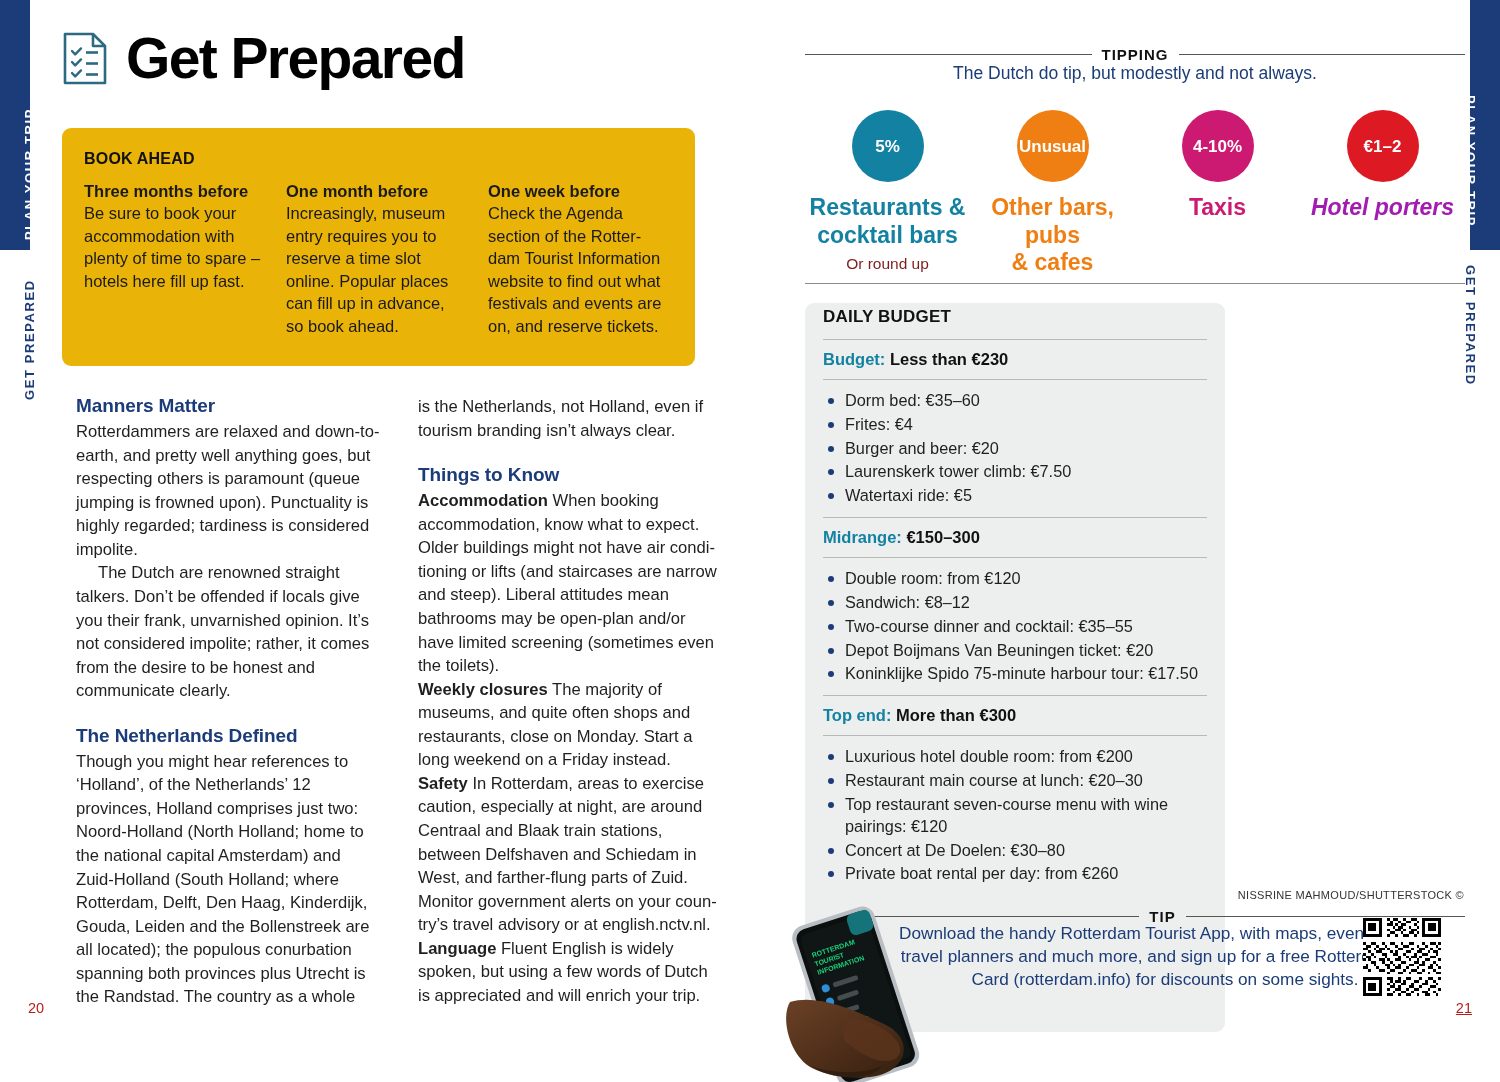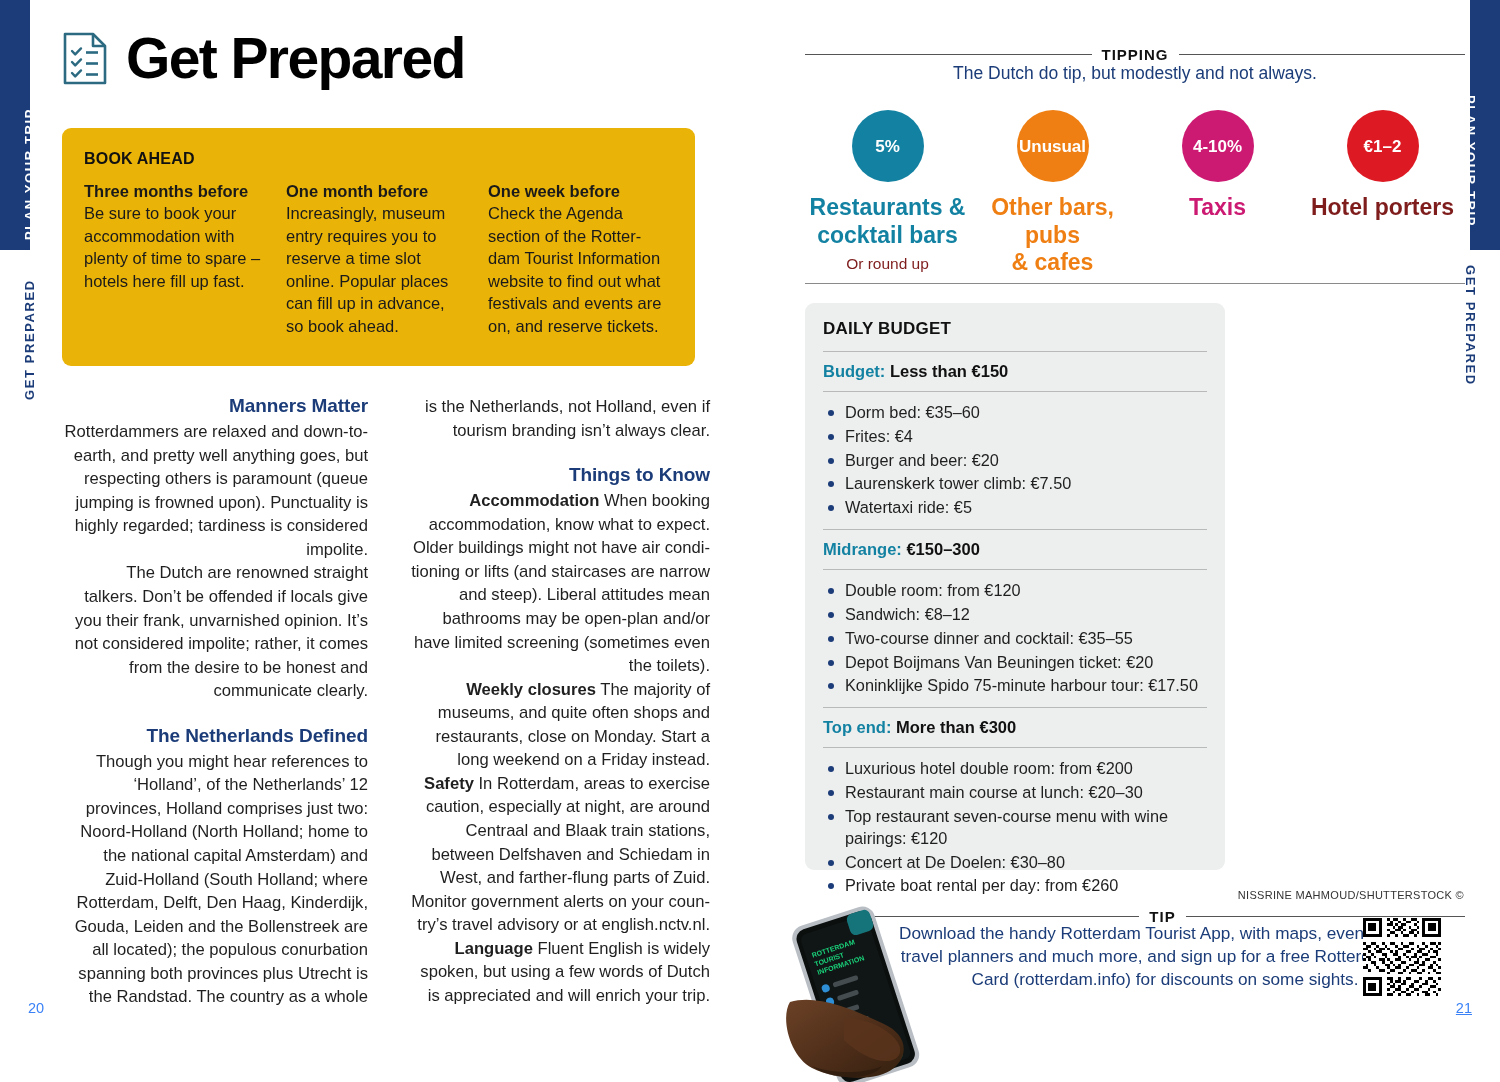--- a/index.html
+++ b/index.html
@@ -83,39 +83,39 @@
   .ba-col { width: 178px; }
   .ba-col h4 {
     font-size: 16.5px; font-weight: bold; color: #1a1a1a;
     line-height: 1.18; margin-bottom: 1px;
   }
   .ba-col p {
     font-size: 16.5px; color: #1a1a1a; line-height: 1.36;
   }
 
   .body-cols {
-    position: absolute; left: 62px; top: 395px;
+    position: absolute; left: 76px; top: 395px;
     width: 648px;
-    display: flex; gap: 36px; text-align: right;
+    display: flex; gap: 36px;
   }
   .body-col { width: 310px; }
   .sec-head {
     font-size: 19px; font-weight: bold; color: #1b3c78;
     margin-bottom: 3px; letter-spacing: -0.1px;
   }
   .sec-head.spaced { margin-top: 22px; }
   .body-col p {
     font-size: 16.6px; color: #1f1f1f; line-height: 1.42;
   }
   .body-col p.indent { text-indent: 22px; }
   .body-col p b { font-weight: bold; }
 
   .folio {
     position: absolute;
-    font-size: 14.5px; color: #3b82f6; font-weight: normal;
+    font-size: 14.5px; color: #b91c1c; font-weight: normal;
   }
   .folio.left  { left: 28px;  top: 1000px; }
   .folio.right { right: 28px; top: 1000px; text-decoration: underline; }
 
   
   .right-page { position: absolute; left: 750px; top: 0; width: 750px; height: 1082px; }
 
   .rule-head {
     position: absolute;
     display: flex; align-items: center; gap: 10px;
@@ -151,23 +151,23 @@
   .tip-note { font-size: 15.5px; color: #7f1d1d; margin-top: 6px; }
 
   .sep-rule {
     position: absolute; left: 55px; top: 283px; width: 660px;
     height: 1px; background: #8a8a8a;
   }
 
   
   .budget {
     position: absolute; left: 55px; top: 303px;
-    width: 420px; height: 567px;
+    width: 420px; height: 729px;
     background: #edeeee; border-radius: 9px;
-    padding: 16px 18px;
+    padding: 4px 18px;
   }
   .budget-title {
     font-size: 17px; font-weight: bold; color: #111;
     letter-spacing: 0.2px; margin-bottom: 12px;
   }
   .hr { height: 1px; background: #b9b9b9; margin: 10px 0; }
   .tier-head { font-size: 16.5px; color: #1a1a1a; }
   .tier-head .k { color: #1382a2; font-weight: bold; }
   .tier-head .v { font-weight: bold; color: #111; }
   ul.items { list-style: none; margin: 2px 0 0 0; }
@@ -297,34 +297,34 @@
 &amp; cafes</div>
         <div class="tip-note"></div>
       </div>
       <div class="tip-item">
         <div class="bubble" style="background: rgb(204, 26, 114);">4-10%</div>
         <div class="tip-label" style="color: rgb(204, 26, 114); white-space: pre-line;">Taxis</div>
         <div class="tip-note"></div>
       </div>
       <div class="tip-item">
         <div class="bubble" style="background: rgb(221, 26, 35);">€1–2</div>
-        <div class="tip-label" style="color: #7f1d1d; white-space: pre-line;">Hotel porters</div>
+        <div class="tip-label" style="color: #a21caf; white-space: pre-line; font-style: italic;">Hotel porters</div>
         <div class="tip-note"></div>
       </div>
     </div>
 
     <div class="sep-rule"></div>
 
     <div class="budget">
       <div class="budget-title">DAILY BUDGET</div>
 
       <div class="hr"></div>
       <div class="tier-head">
         <span class="k">Budget:</span>
-        <span class="v">Less than €150</span>
+        <span class="v">Less than €230</span>
       </div>
       <div class="hr"></div>
       <ul class="items">
         <li>Dorm bed: €35–60</li>
         <li>Frites: €4</li>
         <li>Burger and beer: €20</li>
         <li>Laurenskerk tower climb: €7.50</li>
         <li>Watertaxi ride: €5</li>
       </ul>
 

